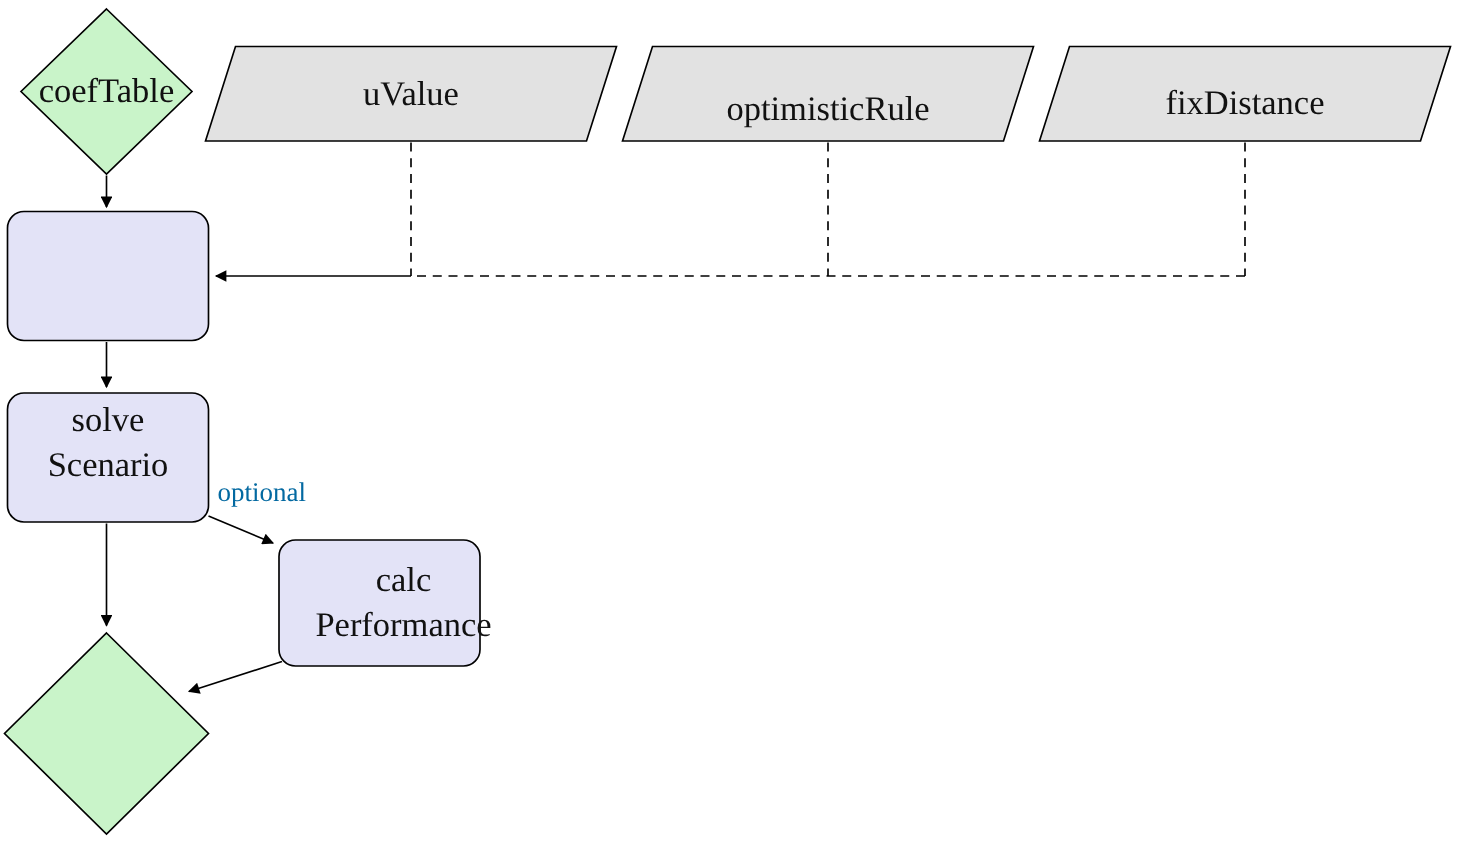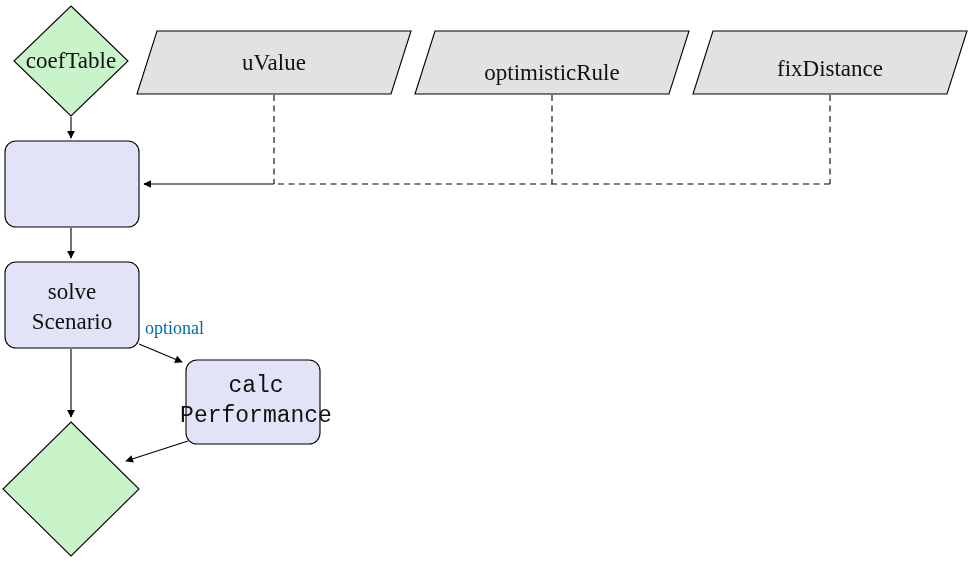--- a/index.html
+++ b/index.html
@@ -89,22 +89,22 @@
 
   <div class="label" style="left:16px; top:6px; width:110px; height:110px;">coefTable</div>
 
   <div class="label" style="left:137px; top:31px; width:274px; height:63px;">uValue</div>
 
   <div class="label" style="left:415px; top:41px; width:274px; height:63px;">optimisticRule</div>
 
   <div class="label" style="left:693px; top:37px; width:274px; height:63px;">fixDistance</div>
 
 
-  <div class="label" style="left:5px; top:264px; width:134px; height:86px;">solve
+  <div class="label" style="left:5px; top:252px; width:134px; height:86px;">solve
 Scenario</div>
 
-  <div class="label" style="left:189px; top:360px; width:134px; height:84px;font-family:Liberation Mono, monospace;">calc
+  <div class="label" style="left:202px; top:360px; width:134px; height:84px;">calc
 Performance</div>
 
 
   <div class="edge-label" style="left:145px; top:318px;">optional</div>
 
 </div>
 
 </body></html>

